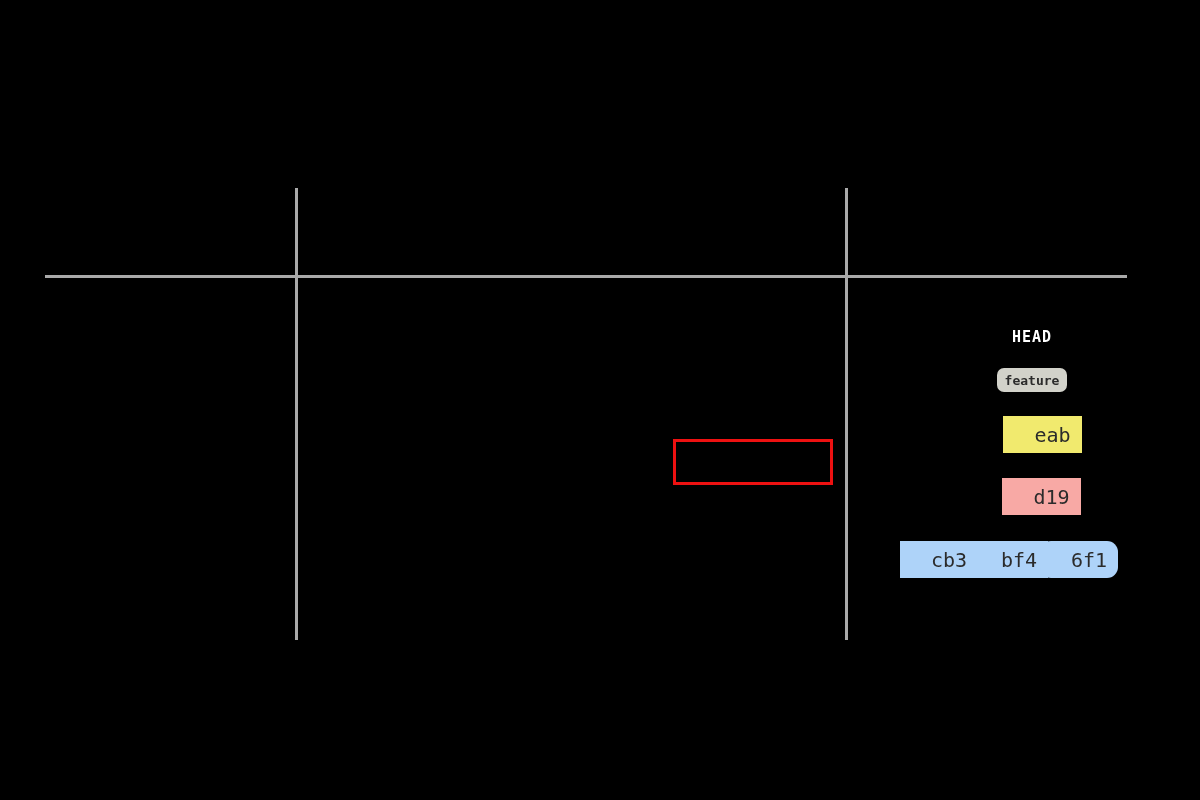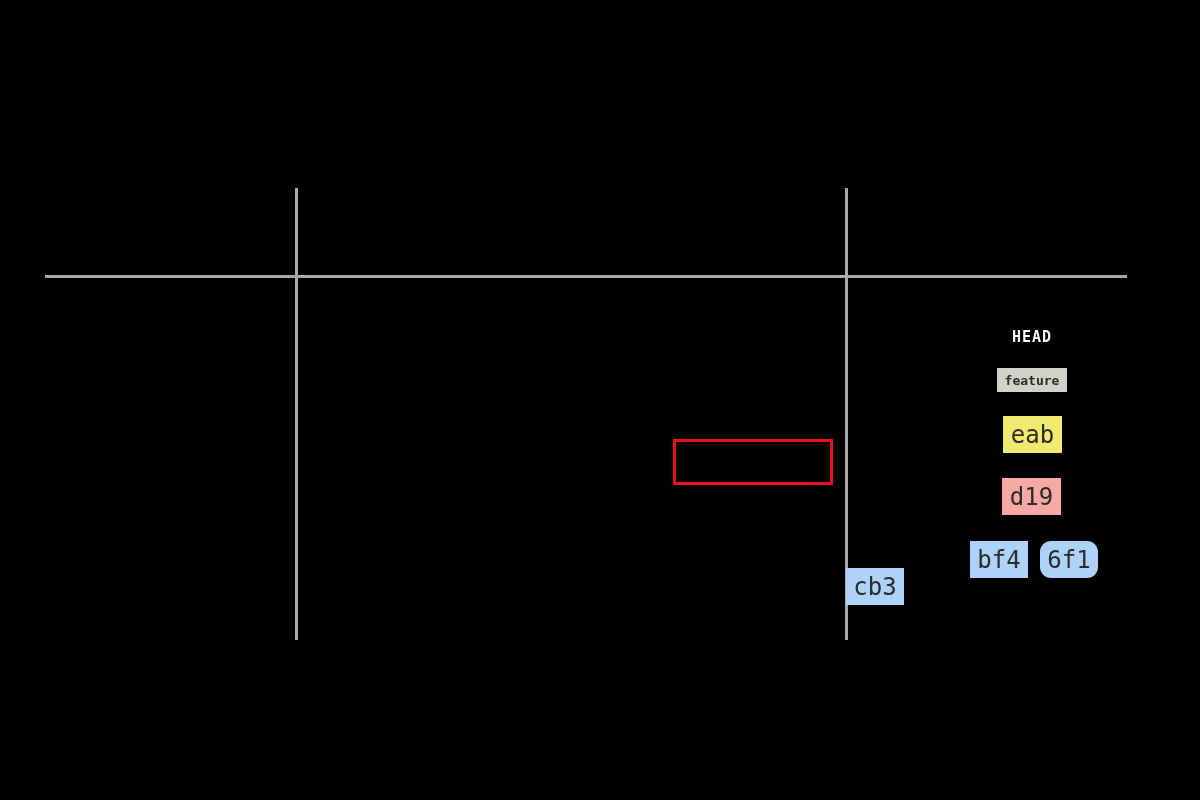--- a/index.html
+++ b/index.html
@@ -54,34 +54,36 @@
     position: absolute;
     left: 997px; top: 368px;
     width: 70px; height: 24px;
     background: var(--branch-tag-bg, #d2d2ca);
     color: var(--commit-text, #2b2b2b);
     font-size: 13px;
     font-weight: bold;
     display: flex;
     align-items: center;
     justify-content: center;
+    border-radius: 7px;
   }
   .commit {
     position: absolute;
     width: 59px; height: 37px;
     color: var(--commit-text, #2b2b2b);
-    font-size: 24px;
+    font-size: 20px;
     display: flex;
     align-items: center;
     justify-content: center;
+    padding-left: 20px;
   }
   .commit.tip    { left: 1003px; top: 416px; background: var(--tip-commit-bg, #f1ea6e); }
   .commit.middle { left: 1002px; top: 478px; background: var(--middle-commit-bg, #f8a9a5); text-align: center; }
   .commit.base   { top: 541px; background: var(--bottom-commit-bg, #aed3f9); width: 58px; }
-  .commit.base.b1 { left: 846px; margin-top: 27px; }
+  .commit.base.b1 { left: 900px; }
   .commit.base.b2 { left: 970px; }
   .commit.base.b3 { left: 1040px; border-radius: 11px; }
 </style>
 </head>
 <body>
 
 <div class="canvas">
 
   <div class="hline"></div>
   <div class="vline v1"></div>

